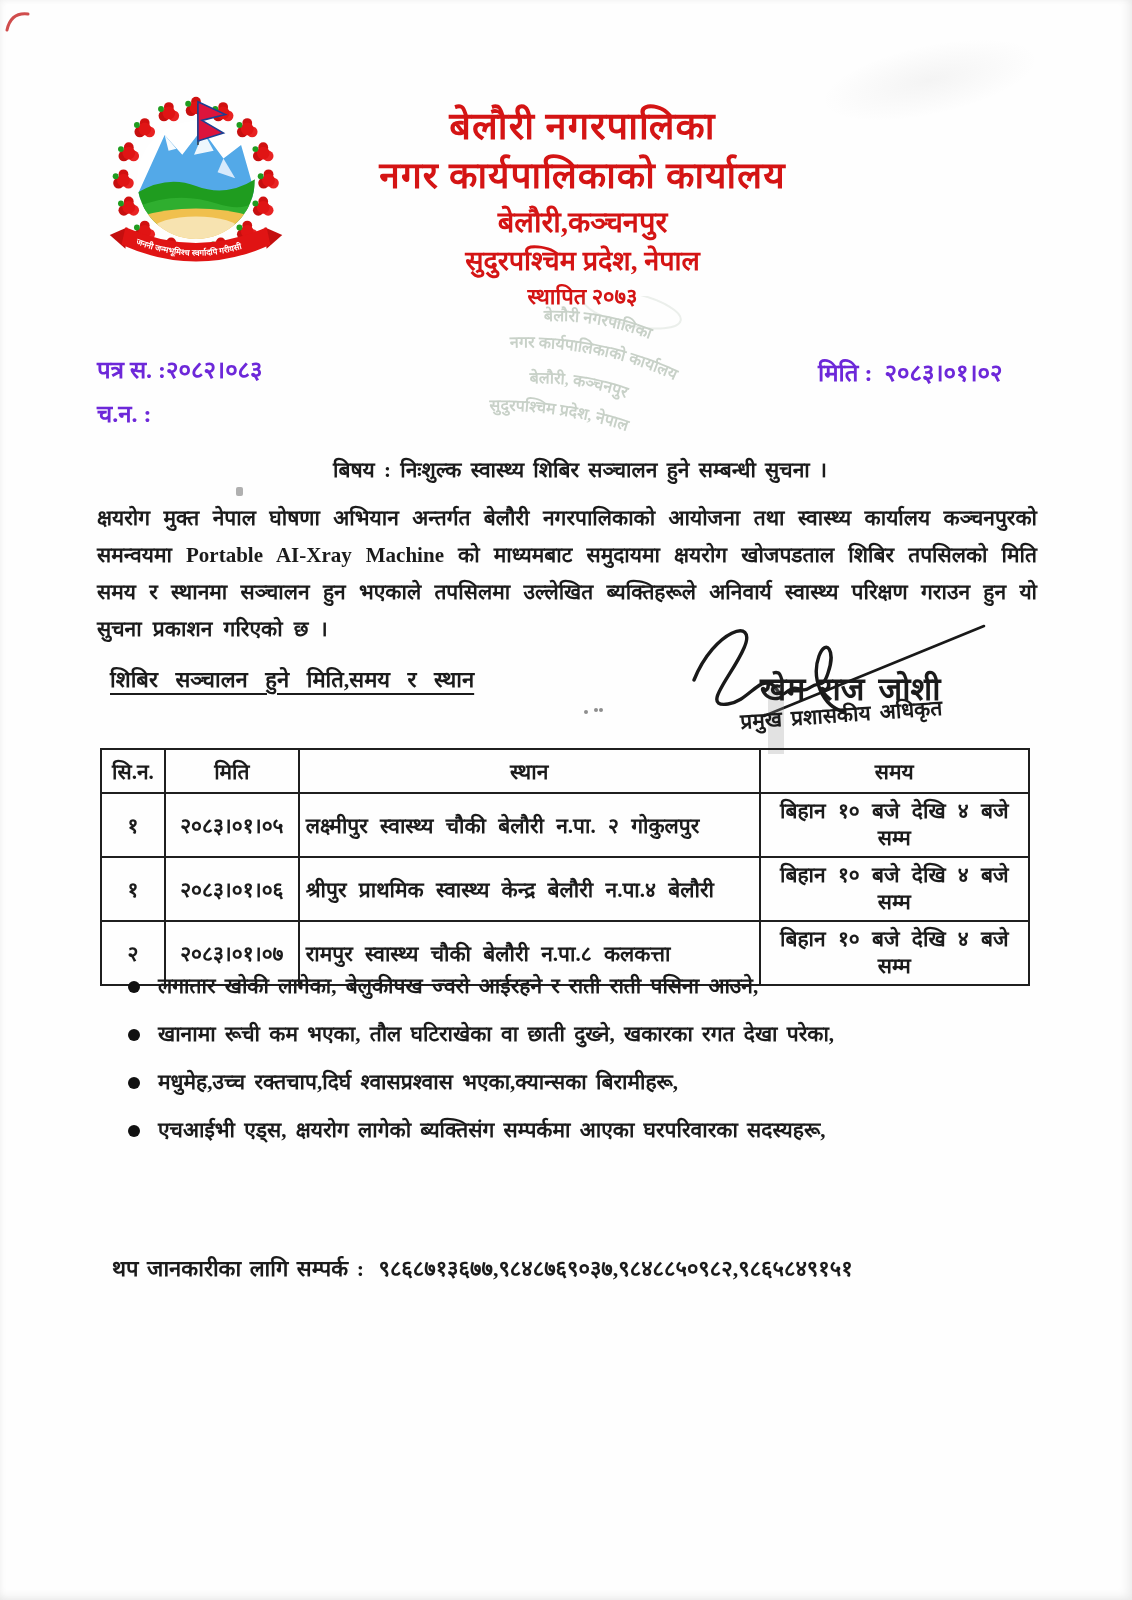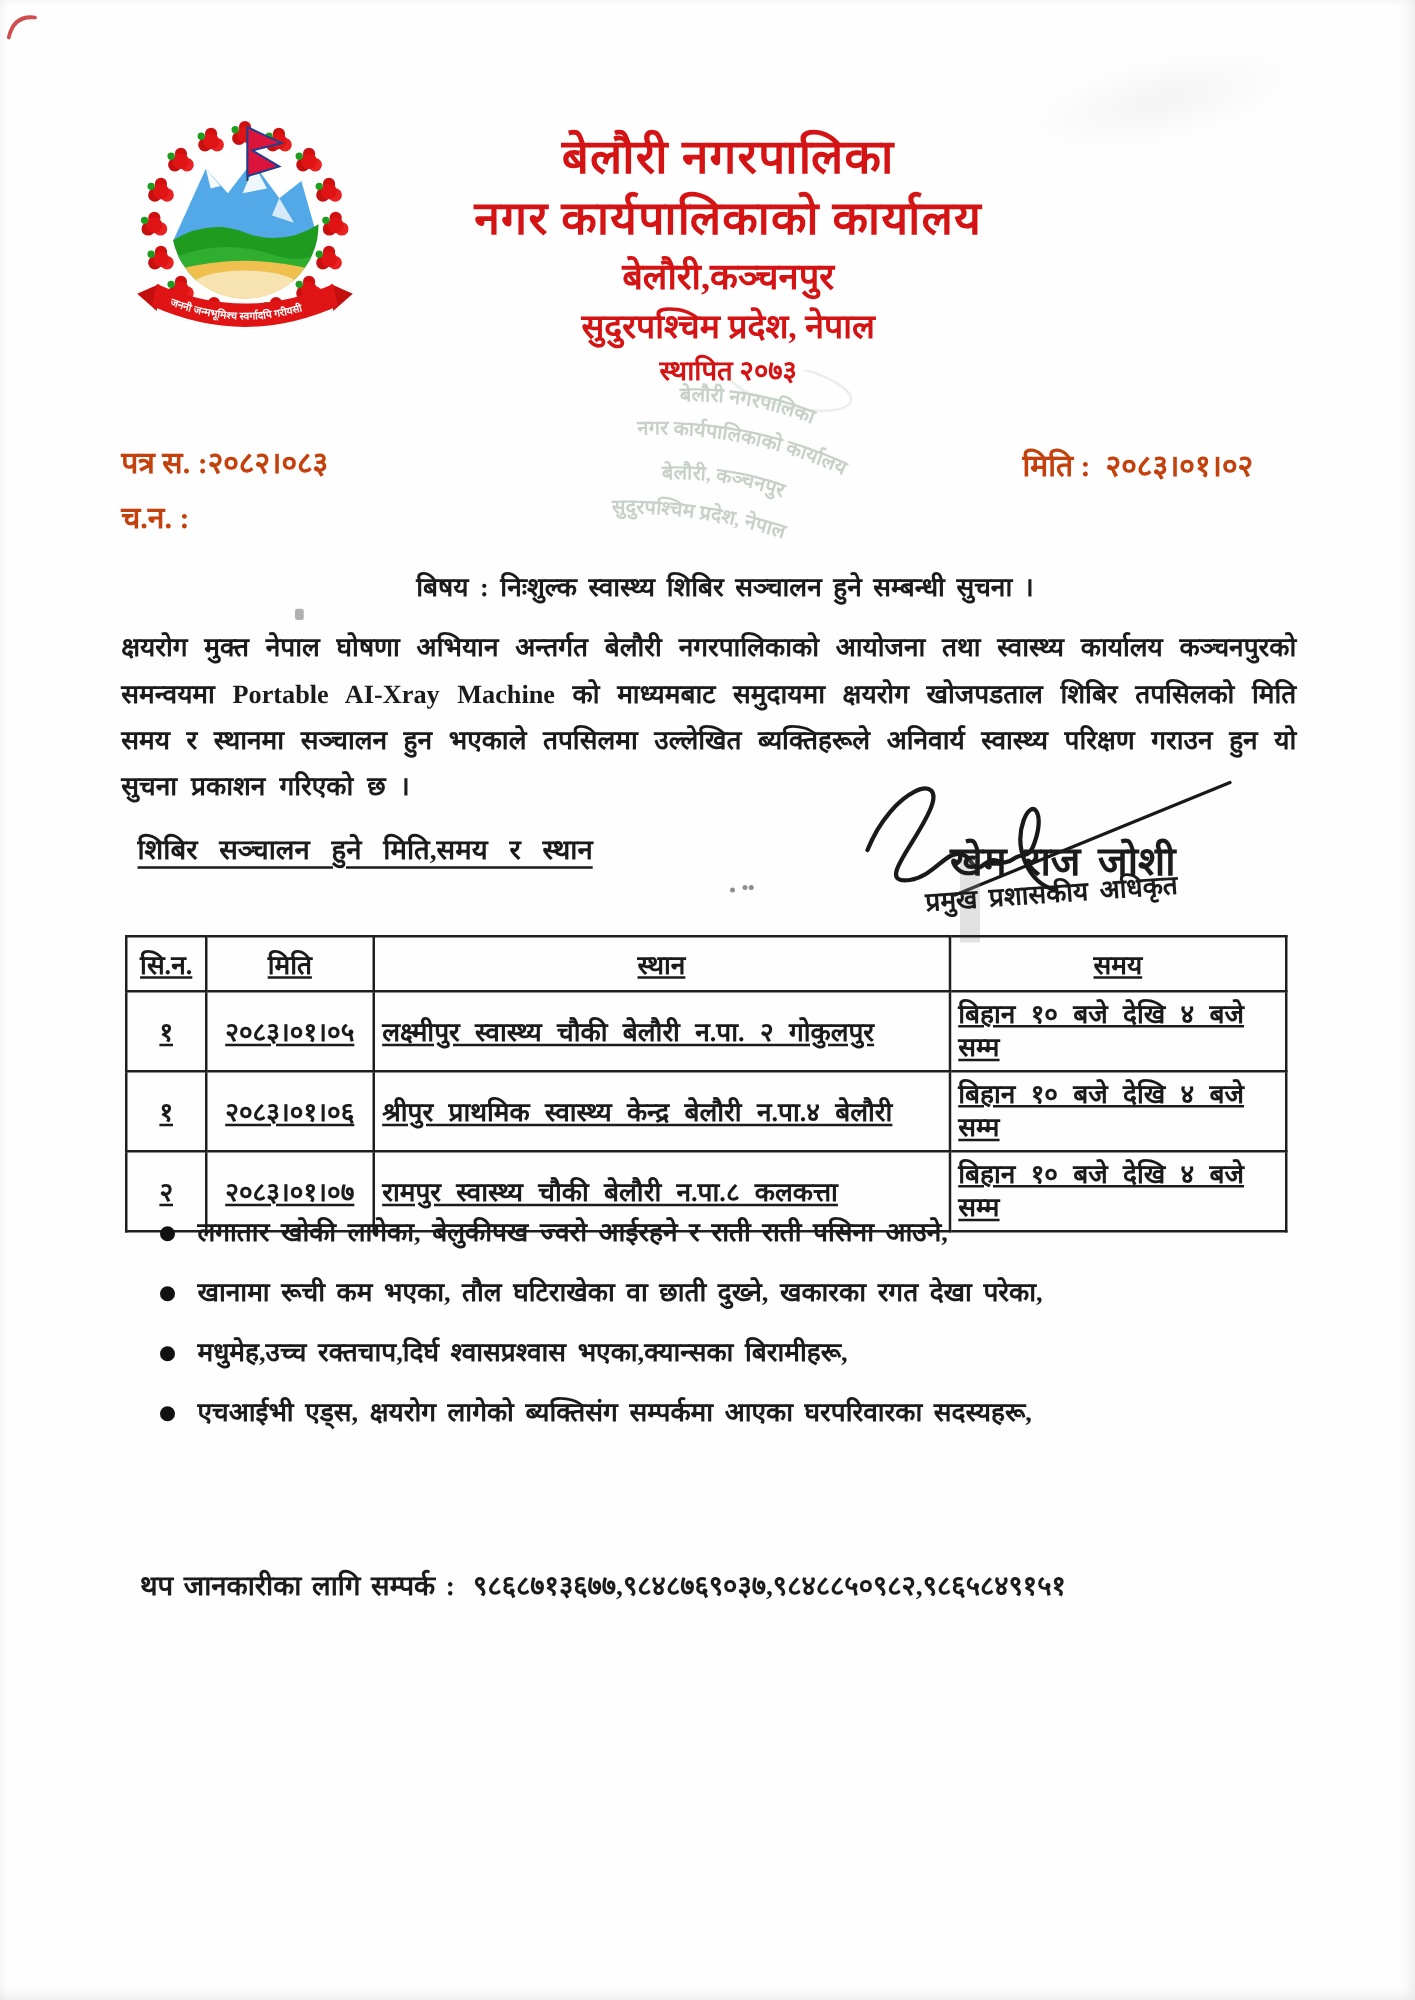--- a/index.html
+++ b/index.html
@@ -12,40 +12,40 @@
   }
   .abs { position:absolute; }
   
   .hdr-block { position:absolute; left:295px; top:102px; width:575px; text-align:center; color:#d41414; font-weight:bold; }
   .hdr-l1 { font-size:38px; line-height:48px; letter-spacing:1px; }
   .hdr-l2 { font-size:37px; line-height:52px; letter-spacing:1px; }
   .hdr-l3 { font-size:29px; line-height:40px; }
   .hdr-l4 { font-size:27px; line-height:38px; }
   .hdr-l5 { font-size:22px; line-height:34px; }
   
-  .meta { color:#c2410c; font-weight:bold; font-size:24px; }
+  .meta { color:#6d28d9; font-weight:bold; font-size:24px; }
   
   .subject { position:absolute; left:250px; top:455px; width:660px; text-align:center; font-size:21px; font-weight:bold; word-spacing:4px; }
   
   .bodytext { position:absolute; left:97px; top:500px; width:940px; font-size:21px; font-weight:600;
               line-height:37px; text-align:justify; word-spacing:6px; }
   .bodytext b.latin { font-family:"Liberation Serif","DejaVu Serif",serif; font-weight:bold; }
   
   .sec-h { font-size:22px; font-weight:bold; text-decoration:underline; text-underline-offset:6px; text-decoration-thickness:2px; }
   
   .sig-name { position:absolute; left:760px; top:666px; font-size:32px; font-weight:bold; word-spacing:6px; }
   .sig-title { position:absolute; left:740px; top:700px; font-size:21px; font-weight:bold; transform:rotate(-4deg); word-spacing:4px; }
   .sig-smudge { position:absolute; left:768px; top:688px; width:16px; height:66px; background:#9a9a9a; opacity:.28; }
   
-  table.sched { position:absolute; left:100px; top:748px; width:930px; border-collapse:collapse;text-decoration:underline; }
+  table.sched { position:absolute; left:100px; top:748px; width:930px; border-collapse:collapse; }
   table.sched th, table.sched td { border:2.5px solid #1f1f1f; font-size:21px; vertical-align:middle; }
   table.sched th { height:40px; font-weight:bold; text-align:center; }
   table.sched td { height:58px; font-weight:600; padding:2px 6px; word-spacing:7px; }
   td.c { text-align:center; }
-  td.time { line-height:27px; }
+  td.time { line-height:27px;text-align:center; }
   
   .bullets { position:absolute; left:128px; top:972px; width:880px; }
   .bullet-row { display:flex; align-items:flex-start; margin-bottom:19px; }
   .dot { width:12px; height:12px; border-radius:50%; background:#111; margin:9px 18px 0 0; flex:0 0 12px; }
   .bullet-txt { font-size:21px; font-weight:600; line-height:29px; word-spacing:4px; }
   
   .footer { position:absolute; left:112px; top:1252px; font-size:22px; font-weight:bold; word-spacing:3px; }
   
   .stampwrap { position:absolute; left:465px; top:296px; width:270px; height:170px; opacity:.55; pointer-events:none; }
   

